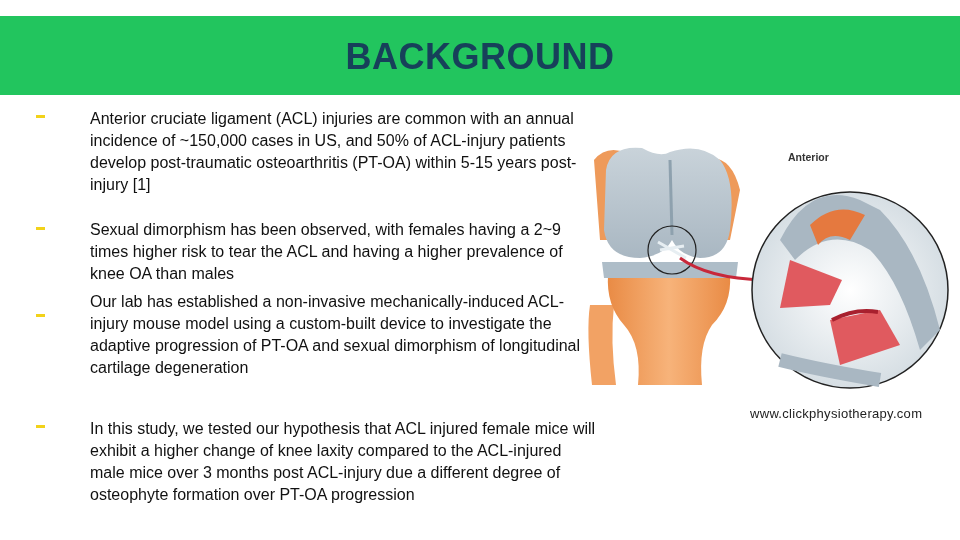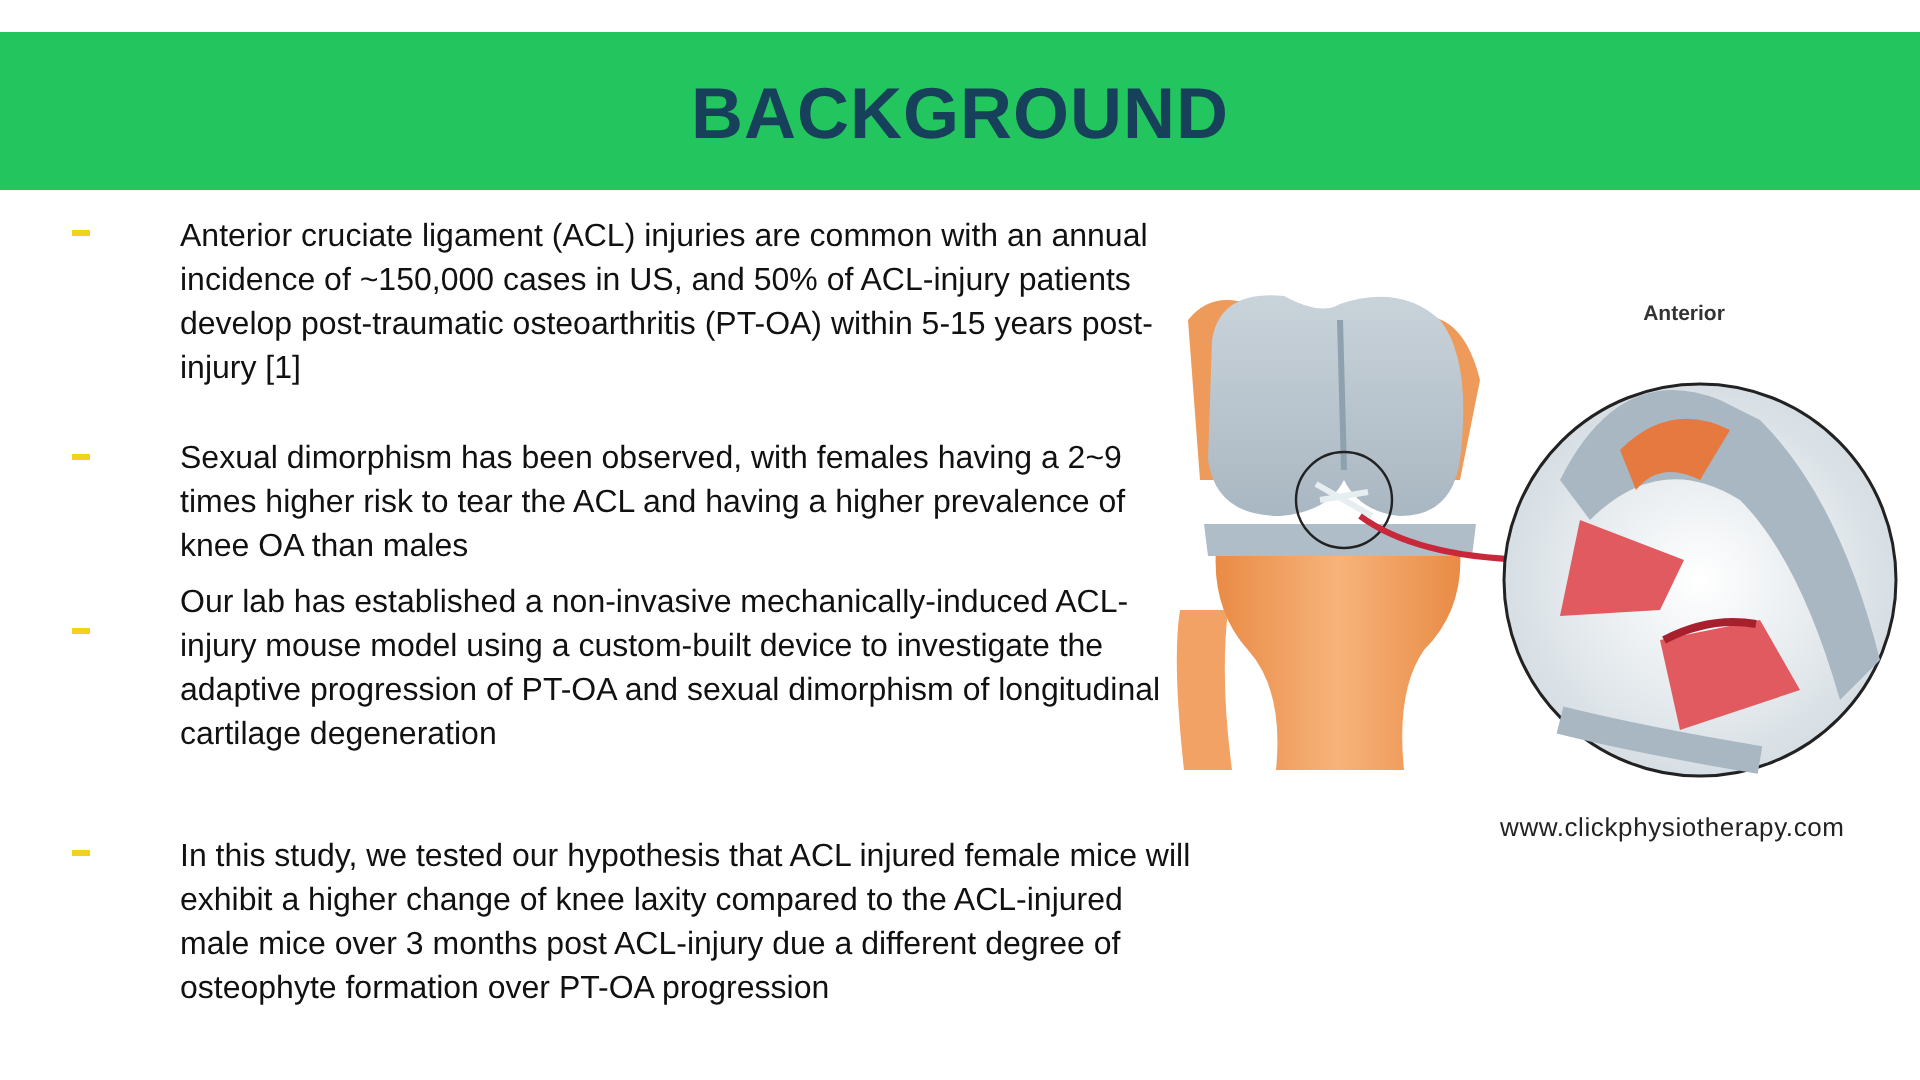--- a/index.html
+++ b/index.html
@@ -26,21 +26,21 @@
     .btext {
       position: absolute; left: 75px; width: 510px;
       font-size: 16px; line-height: 22px; color: #111111; margin-left: 15px;
     }
     .figure { position: absolute; left: 580px; top: 130px; width: 380px; height: 260px; }
     .caption {
       position: absolute; left: 750px; top: 406px; width: 190px; text-align: left;
       font-size: 13px; color: #222; letter-spacing: 0.3px;
     }
     .figlabel {
-      position: absolute; left: 762px; top: 151px; width: 160px; text-align: center;
+      position: absolute; left: 788px; top: 151px; width: 160px; text-align: left;
       font-size: 10.5px; line-height: 13px; color: #333; font-weight: bold;
     }
   </style>
 </head>
 <body>
 
 <div class="header">
   <div class="title">BACKGROUND</div>
 </div>
 

